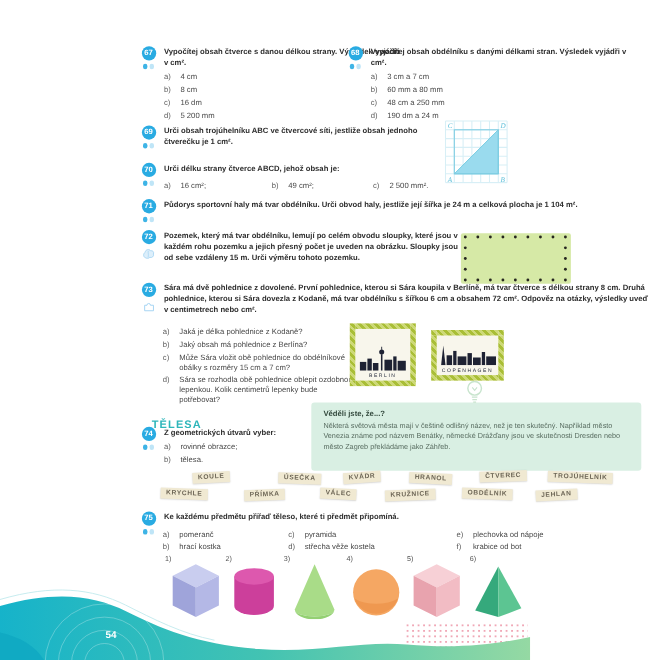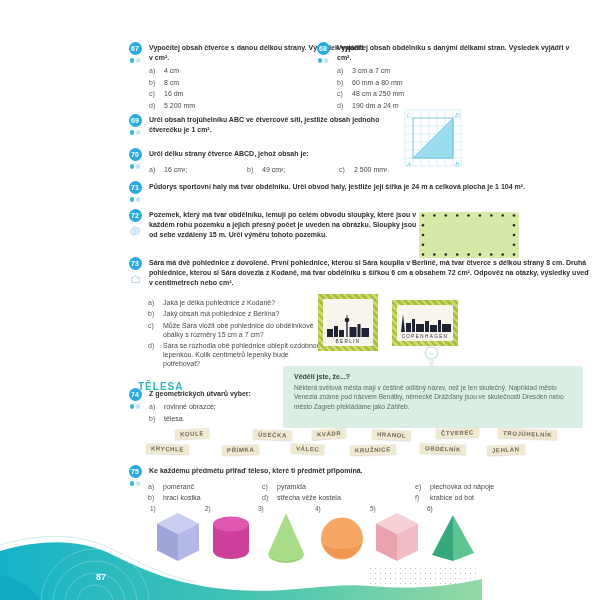--- a/index.html
+++ b/index.html
@@ -444,15 +444,15 @@
     <path d="M0,12 C48,-2 84,2 114,17 C140,30 165,43 195,49" fill="none" stroke="#c6ecef" stroke-width="0.9"></path>
     <path d="M0,18 C50,4 85,8 115,23 C145,38 180,53 235,57 C290,61 330,49 370,53 C415,57 450,53 482,46 L482,67 L0,67 Z" fill="url(#wg)"></path>
     <g clip-path="url(#wc)" fill="none" stroke="rgba(255,255,255,0.28)" stroke-width="0.9">
       <circle cx="95" cy="70" r="18"></circle>
         <circle cx="95" cy="70" r="30"></circle>
         <circle cx="95" cy="70" r="42"></circle>
         <circle cx="95" cy="70" r="54"></circle>
     </g>
     <path d="M0,42 C18,46 32,54 40,67 L0,67 Z" fill="#0fa8c2" opacity="0.85"></path>
   </svg>
-  <div class="pagenum">87</div>
+  <div class="pagenum">54</div>
 
 </div>
 
 </body></html>

